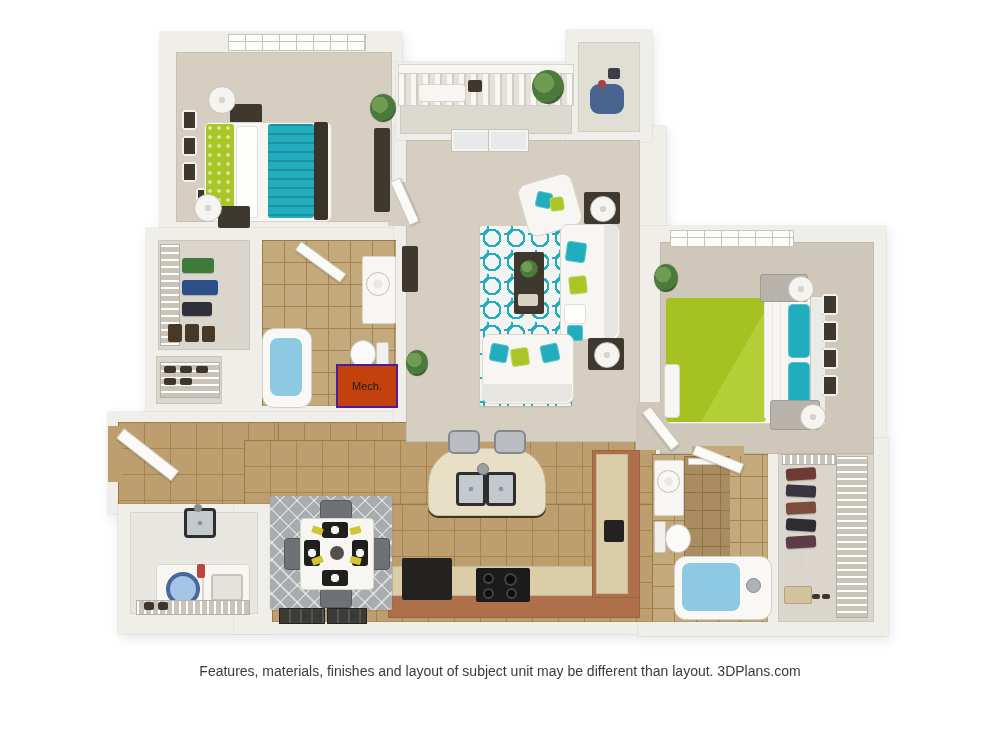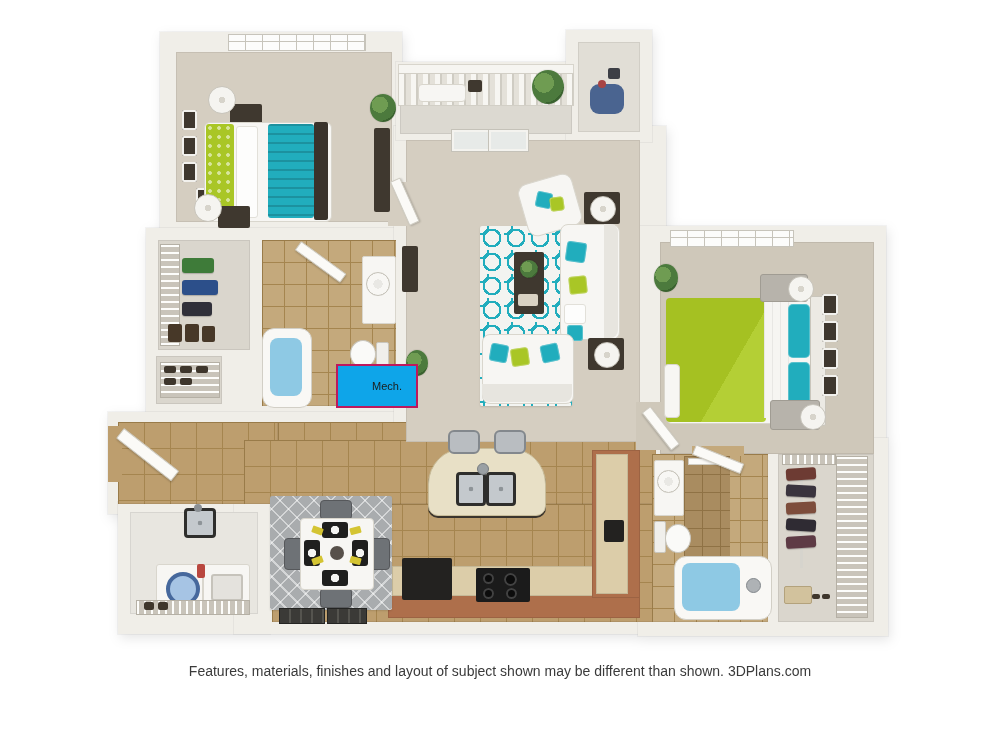--- a/index.html
+++ b/index.html
@@ -66,21 +66,21 @@
   .water{background:var(--water,#8ec9e4);border-radius:8px;}
   .sink-round{background:radial-gradient(circle,#e9e8e4 0 30%,#f8f7f4 30% 70%,#d8d5cc 70%);border:1px solid #c6c3ba;border-radius:50%;}
   .sink-sq{background:#c4c9cd;border:3px solid #2e2e2c;border-radius:4px;
         background-image:radial-gradient(circle,#8e9498 0 2px,transparent 2.6px);}
   .appliance{background:var(--applianceDark,#232220);border-radius:2px;}
   .counter-brown{background:var(--counterBrown,#ae6f4b);box-shadow:inset 0 0 0 1px rgba(0,0,0,0.10);}
   .counter-top{background:var(--counterTop,#dccda9);box-shadow:inset 0 0 0 1px rgba(0,0,0,0.10);}
   .mat{background:#1f1f1e;border-radius:3px;background-image:radial-gradient(circle,#f4f4f2 0 4px,transparent 4.5px);}
   .chair{background:#6e7276;border:1px solid #56585b;border-radius:4px;}
   .napkin{background:#d4c432;border-radius:1px;}
-  .mech-box{background:#0ea5e9;border:2px solid #be185d;display:flex;align-items:center;justify-content:center;padding-left:20px;}
+  .mech-box{background:#c2410c;border:2px solid #4c1d95;display:flex;align-items:center;justify-content:center;}
   .mech-label{font-size:11px;color:#1d1d1b;}
   .stool{background:#b9bdc1;border:2px solid #83888d;border-radius:6px;}
   .rail-bar{background:#f6f5f1;border:1px solid #d8d5cc;}
   .balusters{background-color:#e4e1d9;border:1px solid #d2cfc6;
         background-image:repeating-linear-gradient(90deg,#f7f6f2 0 5px,#cfccc3 5px 7px,#e4e1d9 7px 12px);}
   .toilet-bowl{background:#fafaf8;border:1px solid #c9c6bd;border-radius:50%;}
   .toilet-tank{background:#f0efeb;border:1px solid #c9c6bd;border-radius:2px;}
   .burner{position:absolute;border-radius:50%;background:#0c0c0c;box-shadow:inset 0 0 0 2px #424242;}
   .shoe{background:#3e362c;border-radius:2px;}
   .cloth{border-radius:3px;box-shadow:0 1px 1px rgba(0,0,0,0.2);}
@@ -291,15 +291,15 @@
     <div class="furn shoe" style="left:202px;top:326px;width:13px;height:16px;background:#473828;"></div>
     <div class="furn wire-h" style="left:160px;top:362px;width:58px;height:34px;background-color:#c9c4ba;border:1px solid #b5b0a5;"></div>
     <div class="furn shoe" style="left:164px;top:366px;width:12px;height:7px;"></div>
     <div class="furn shoe" style="left:180px;top:366px;width:12px;height:7px;"></div>
     <div class="furn shoe" style="left:196px;top:366px;width:12px;height:7px;"></div>
     <div class="furn shoe" style="left:164px;top:378px;width:12px;height:7px;"></div>
     <div class="furn shoe" style="left:180px;top:378px;width:12px;height:7px;"></div>
   </div>
 
   <div class="disclaimer">
-    <div>Features, materials, finishes and layout of subject shown may be different than shown. 3DPlans.com</div>
+    <div>Features, materials, finishes and layout of subject unit may be different than layout. 3DPlans.com</div>
   </div>
 </div>
 
 </body></html>

